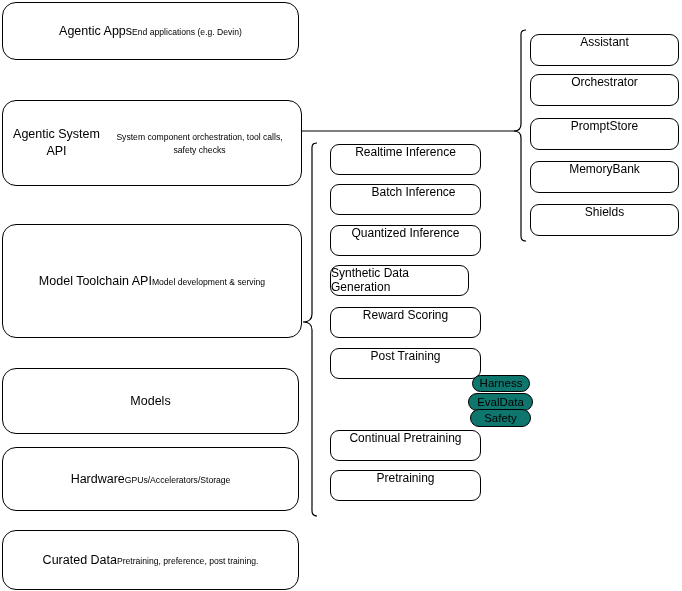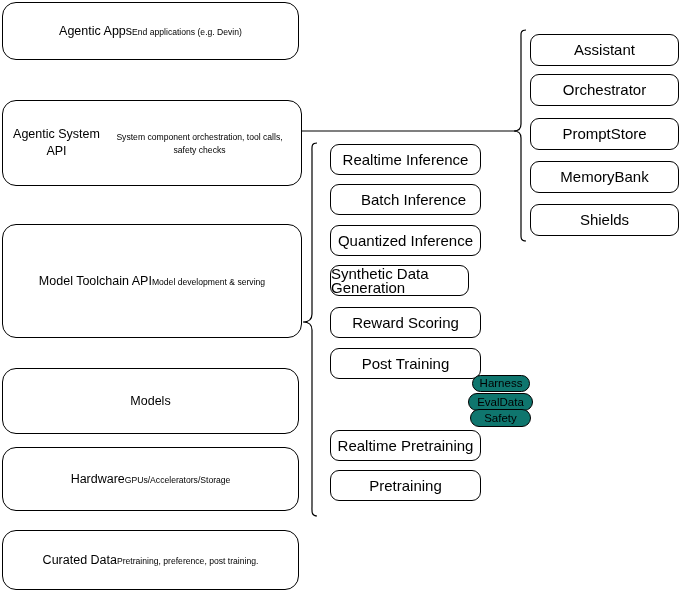--- a/index.html
+++ b/index.html
@@ -45,23 +45,22 @@
     color: #000000;
     margin-top: 2px;
   }
   .chip {
     position: absolute;
     box-sizing: border-box;
     border: 1.2px solid #000000;
     border-radius: 9px;
     background: #ffffff;
     display: flex;
-    align-items: center;
     justify-content: center;
-    font-size: 15px;
+    font-size: 12px;
     line-height: 14px;
     color: #000000;
   }
   .pill {
     position: absolute;
     box-sizing: border-box;
     border: 1.4px solid #000000;
     border-radius: 999px;
     background: #0f766e;
     display: flex;
@@ -164,21 +163,21 @@
   <div class="chip" style="left:330px; top:265px; width:139px; height:31px;">
     <span>Synthetic Data Generation</span>
   </div>
   <div class="chip" style="left:330px; top:307px; width:151px; height:31px;">
     <span>Reward Scoring</span>
   </div>
   <div class="chip" style="left:330px; top:348px; width:151px; height:31px;">
     <span>Post Training</span>
   </div>
   <div class="chip" style="left:330px; top:430px; width:151px; height:31px;">
-    <span>Realtime Pretraining</span>
+    <span>Continual Pretraining</span>
   </div>
   <div class="chip" style="left:330px; top:470px; width:151px; height:31px;">
     <span>Pretraining</span>
   </div>
 
   <div class="pill" style="left:472px; top:375px; width:58px; height:17px;">
     <span>Harness</span>
   </div>
   <div class="pill" style="left:468px; top:393px; width:65px; height:18px;">
     <span>EvalData</span>

